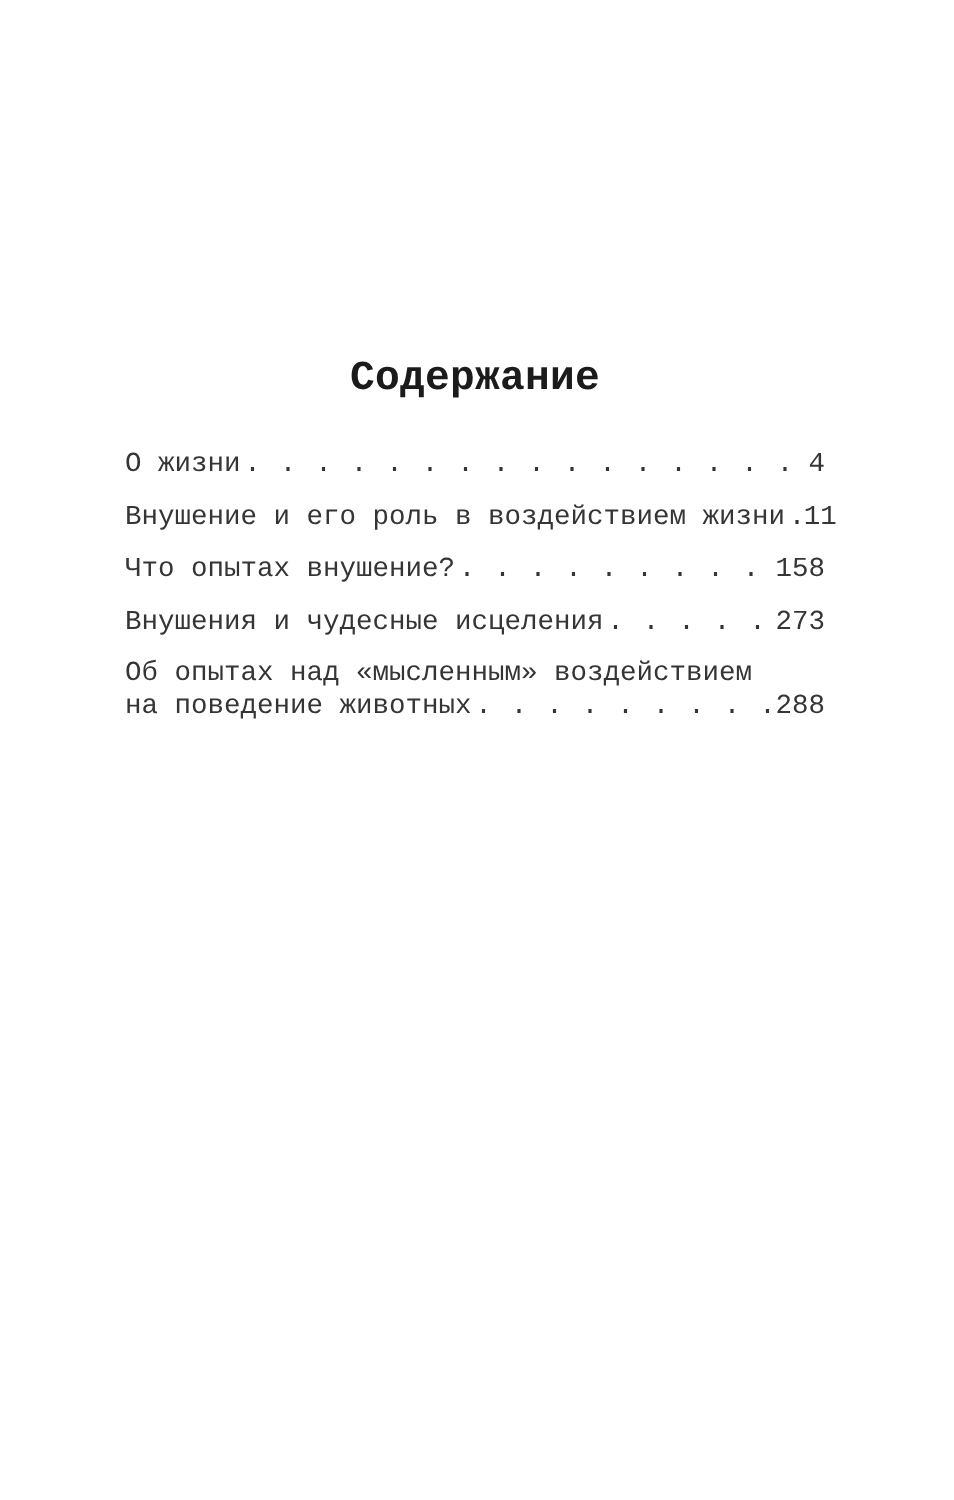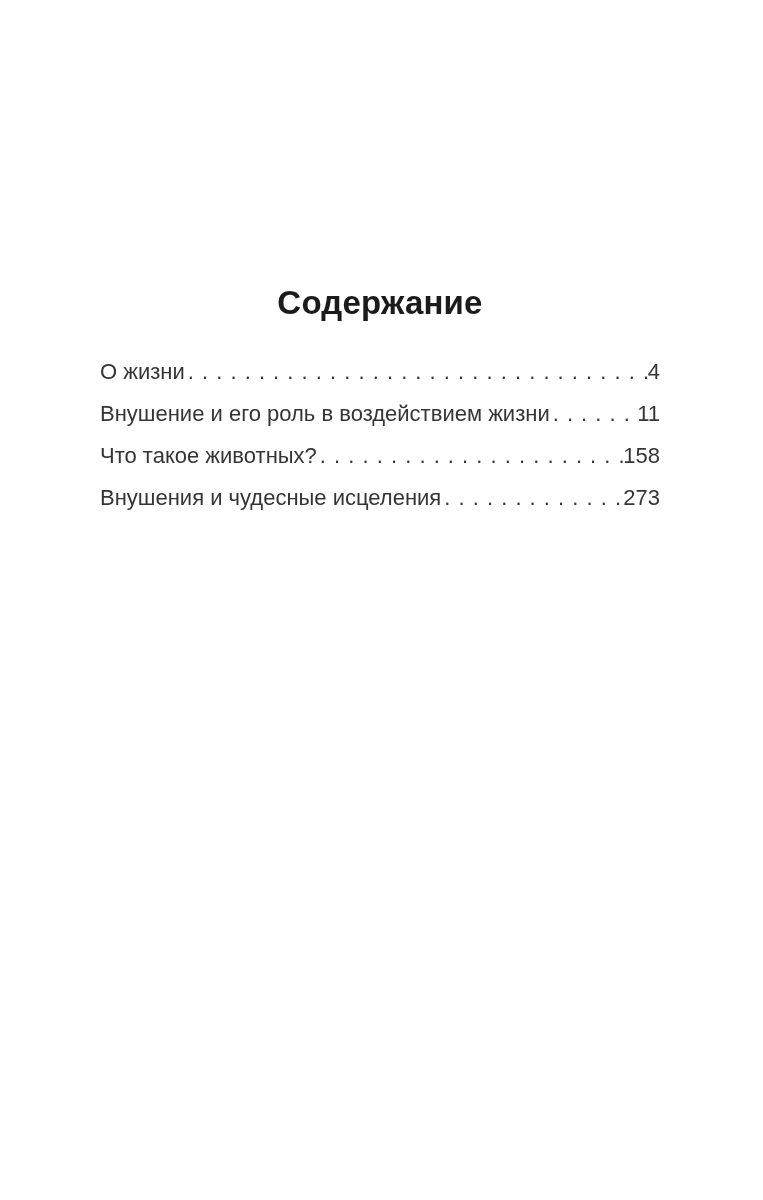--- a/index.html
+++ b/index.html
@@ -6,21 +6,21 @@
     margin: 0;
     padding: 0;
     background: #ffffff;
   }
   .page {
     position: relative;
     width: 763px;
     height: 1200px;
     background: var(--paper, #ffffff);
     overflow: hidden;
-    font-family: Liberation Sans, sans-serif;
+    font-family: Liberation Mono, monospace;
   }
   .content {
     padding: 286px 103px 0 100px; 
   }
   .toc-title {
     text-align: center;
     font-size: 33px;
     font-weight: 700;
     color: var(--title-ink, #1b1b1b);
     letter-spacing: 0.2px;
@@ -84,29 +84,37 @@
         <span class="toc-page-num">4</span>
       </div>
 
       <div class="toc-row">
         <span class="toc-row-label">Внушение и его роль в воздействием жизни</span>
         <span class="dot-leader"></span>
         <span class="toc-page-num">11</span>
       </div>
 
       <div class="toc-row">
-        <span class="toc-row-label">Что такое животных?</span>
+        <span class="toc-row-label">Что опытах внушение?</span>
         <span class="dot-leader"></span>
         <span class="toc-page-num">158</span>
       </div>
 
 
       <div class="toc-row">
         <span class="toc-row-label">Внушения и чудесные исцеления</span>
         <span class="dot-leader"></span>
         <span class="toc-page-num">273</span>
       </div>
 
+      <div class="toc-row-multiline">
+        <div class="line1">Об опытах над «мысленным» воздействием</div>
+        <div class="line2">
+          <span class="toc-row-label">на поведение животных</span>
+          <span class="dot-leader"></span>
+          <span class="toc-page-num">288</span>
+        </div>
+      </div>
 
 
     </div>
   </div>
 </div>
 
 </body></html>

